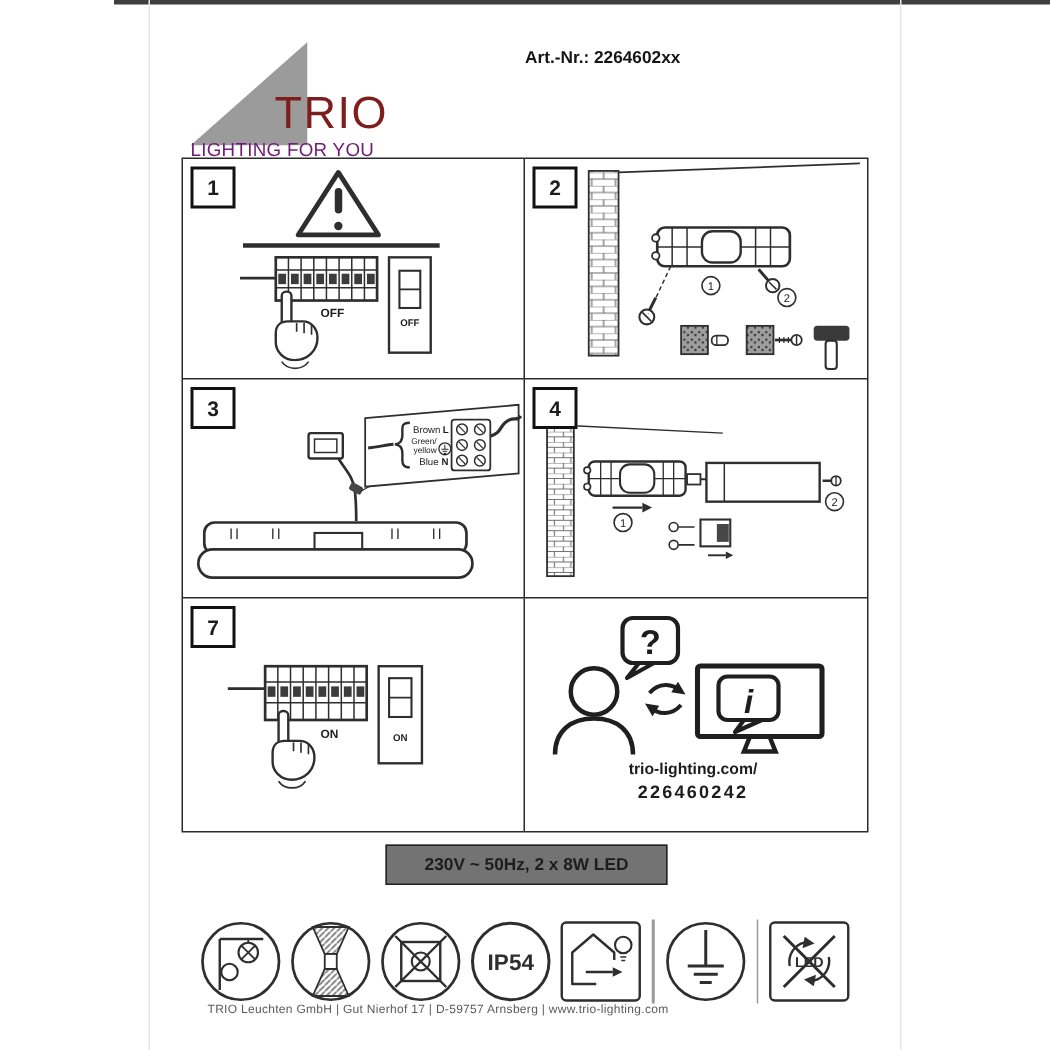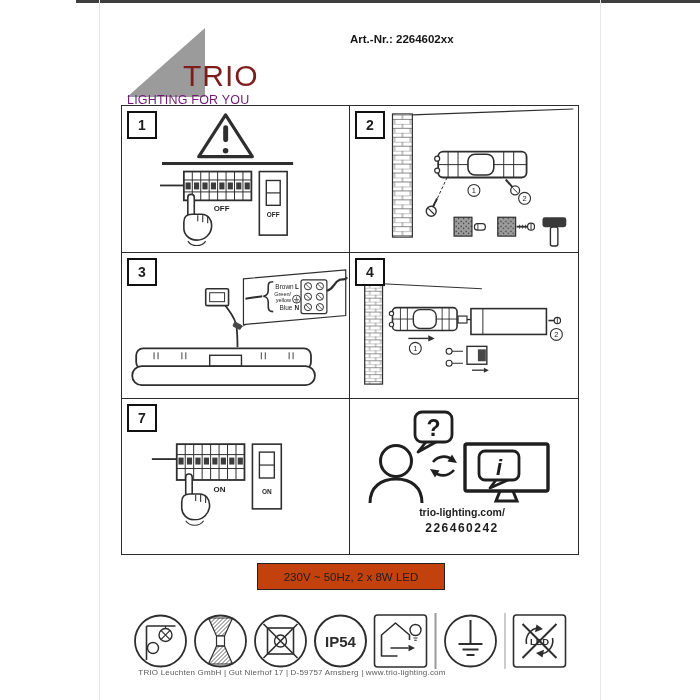--- a/index.html
+++ b/index.html
@@ -24,21 +24,21 @@
   .cell{position:relative;border-right:1.6px solid #2b2b2b;border-bottom:1.6px solid #2b2b2b;overflow:hidden;}
   .cell.last-col{border-right:none;}
   .cell.last-row{border-bottom:none;}
   .badge{position:absolute;left:5px;top:5px;width:26px;height:24px;border:2.2px solid #111;background:#fff;
          display:flex;align-items:center;justify-content:center;font-size:14px;font-weight:bold;z-index:2;}
   .illus{position:absolute;left:0;top:0;width:100%;height:100%;}
   .illus text{font-family:"Liberation Sans",sans-serif;fill:#1d1d1d;}
 
   
   .spec-box{position:absolute;left:257px;top:563px;width:186px;height:25px;border:1.4px solid #222;
-            display:flex;align-items:center;justify-content:center;font-weight:normal;font-size:11.5px;background:#c2410c;text-align:center;}
+            display:flex;align-items:center;justify-content:center;font-weight:bold;font-size:11.5px;background:#737373;text-align:center;}
 
   
   .icons-row{position:absolute;left:350px;top:613px;transform:translateX(-50%);
              display:flex;align-items:center;gap:4px;}
   .icons-row svg text{font-family:"Liberation Sans",sans-serif;fill:#2e2e2e;}
   .sep{width:1.5px;height:56px;background:#9a9a9a;margin:0 2px;}
 
   .footer{position:absolute;left:0;top:668px;width:584px;text-align:center;font-size:8px;color:#5a5a5a;letter-spacing:0.2px;}
 </style>
 </head>

